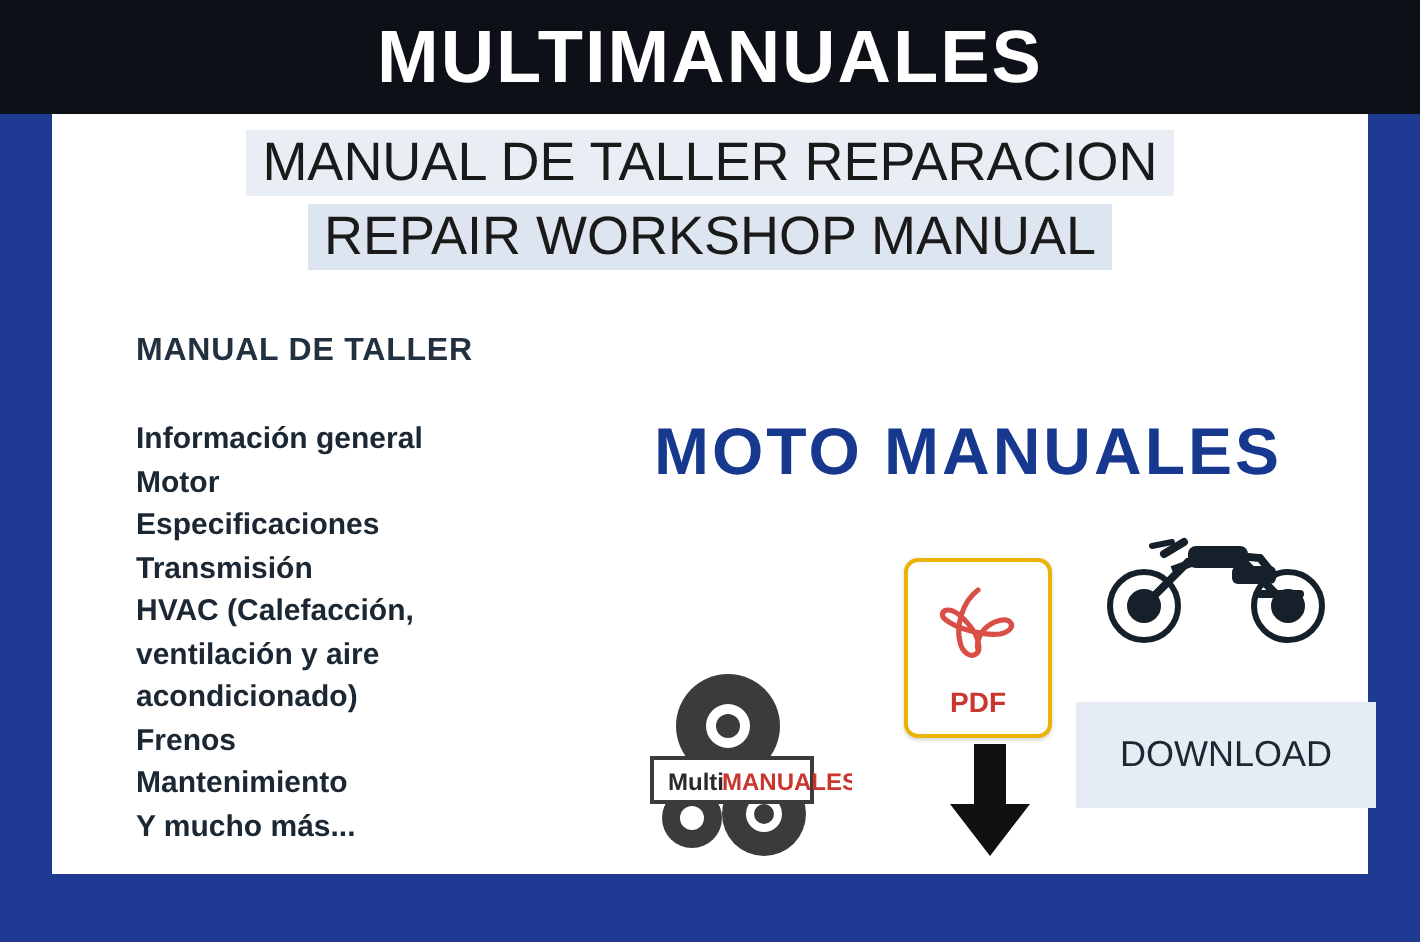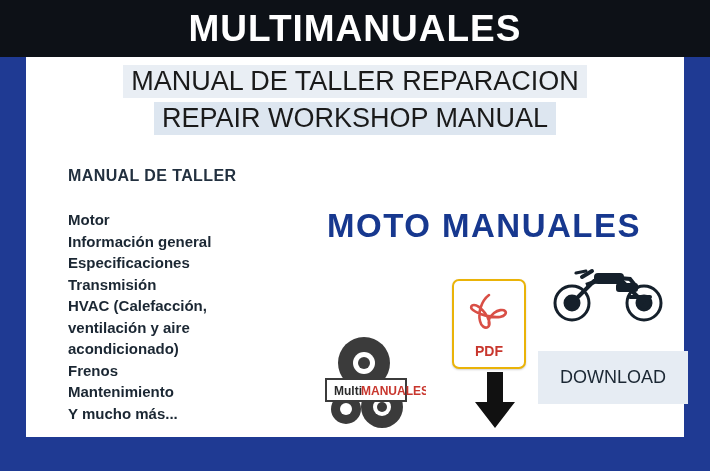--- a/index.html
+++ b/index.html
@@ -211,22 +211,22 @@
     <div class="inner">
 
       <div class="headline">
         <div><span class="line">MANUAL DE TALLER REPARACION</span></div>
         <div><span class="line line2">REPAIR WORKSHOP MANUAL</span></div>
       </div>
 
       <div class="subtitle">MANUAL DE TALLER</div>
 
       <div class="topic-list">
+        <div>Información general</div>
         <div>Motor</div>
-        <div>Información general</div>
         <div>Especificaciones</div>
         <div>Transmisión</div>
         <div>HVAC (Calefacción, ventilación y aire acondicionado)</div>
         <div>Frenos</div>
         <div>Mantenimiento</div>
         <div>Y mucho más...</div>
       </div>
 
       <div class="moto-title">MOTO MANUALES</div>
 

